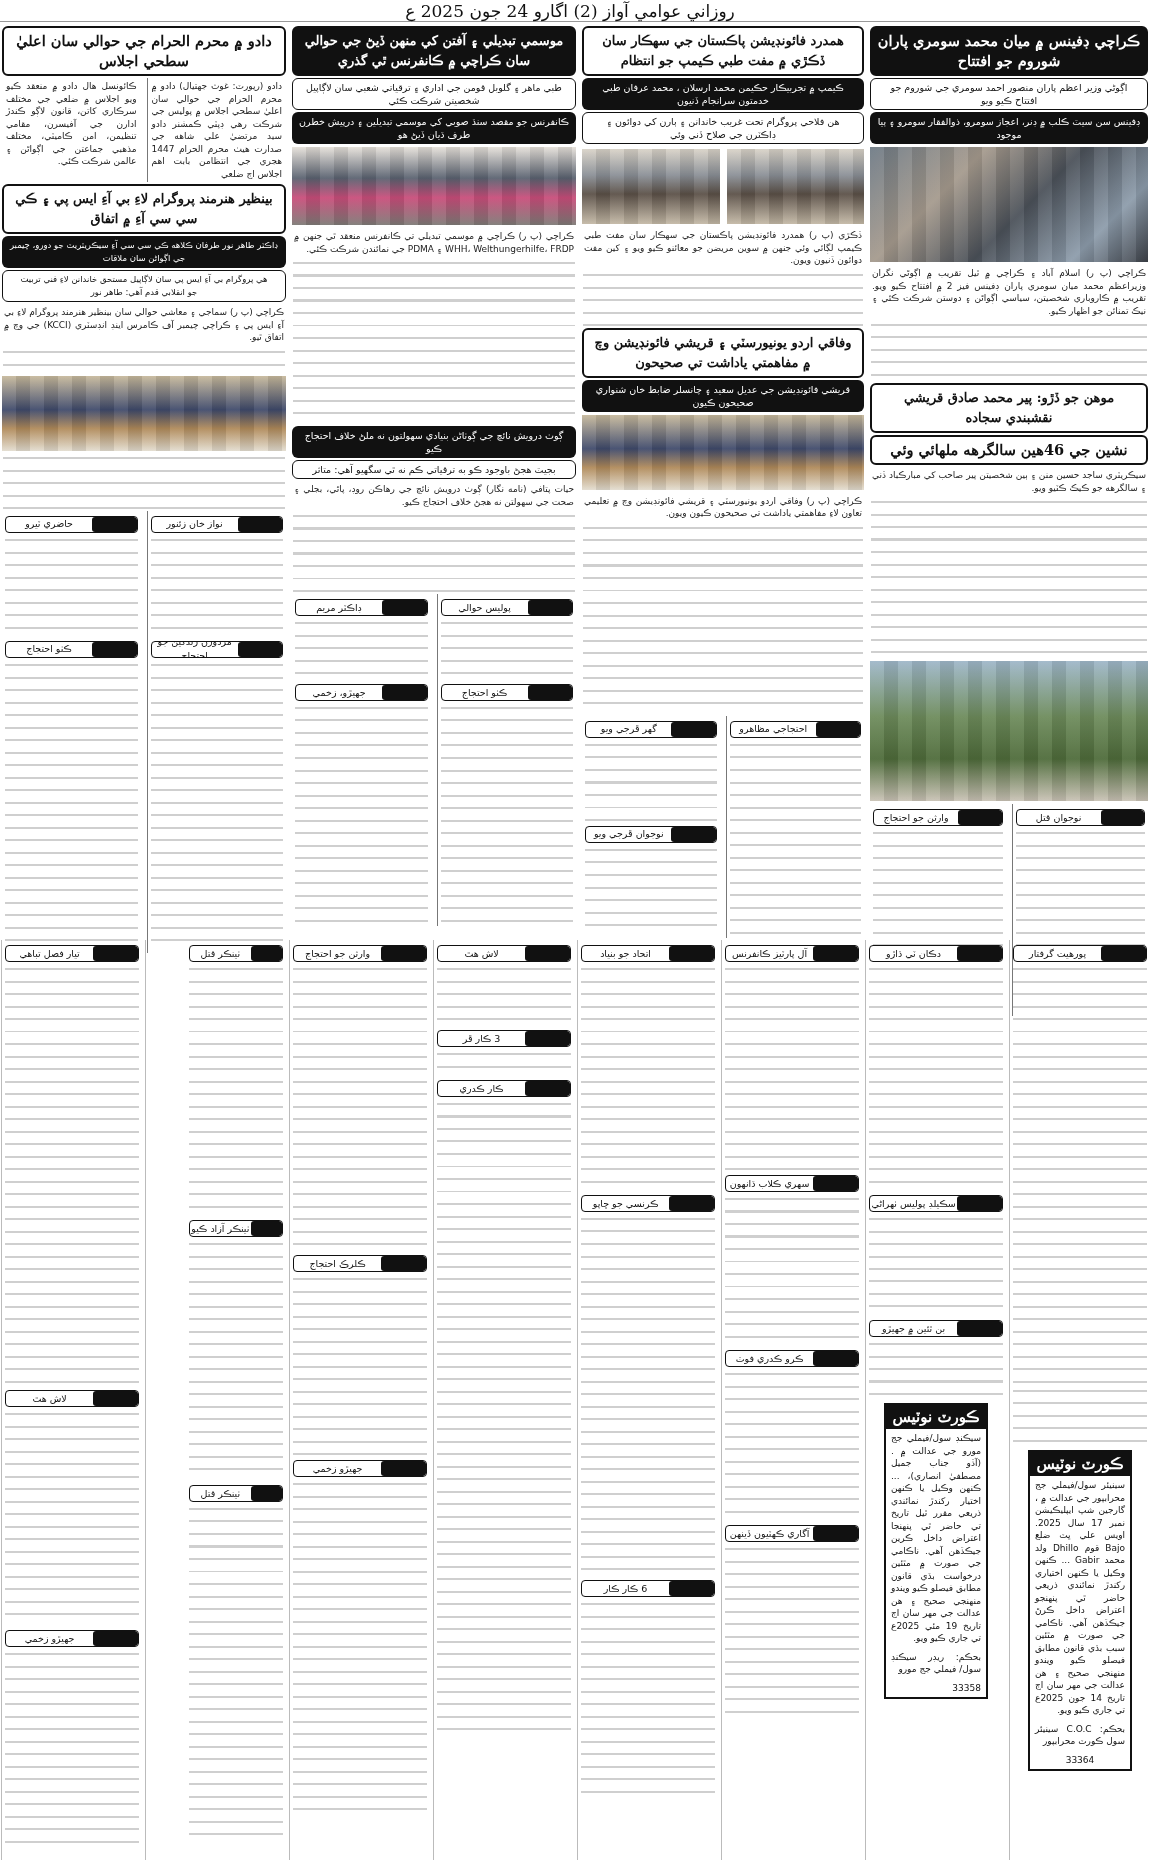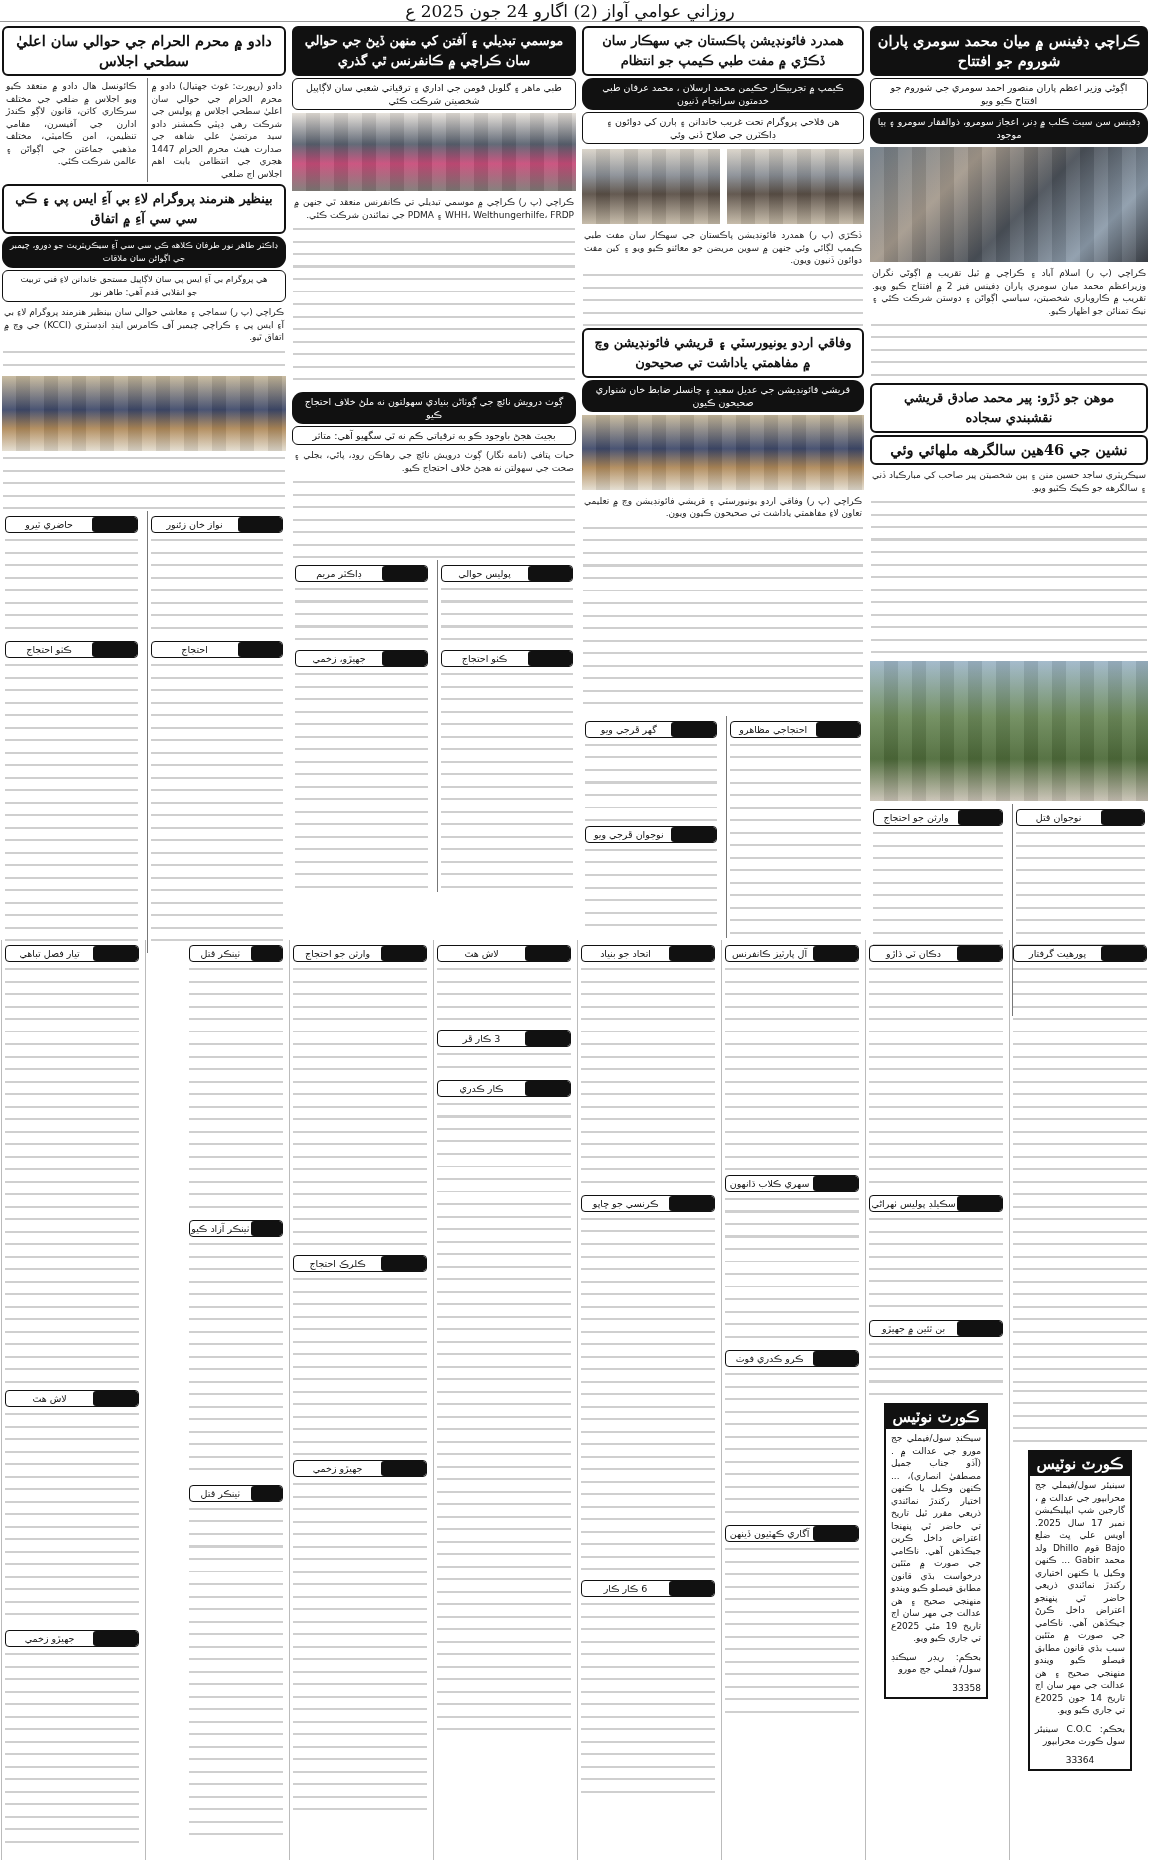--- a/index.html
+++ b/index.html
@@ -22,21 +22,21 @@
     border: 2px solid #111; border-radius: 6px; background: #fff;
     text-align: center; font-family: "DejaVu Serif", serif; font-weight: bold;
     font-size: 14.5px; padding: 3px 8px; margin: 2px 2px 2px 2px; line-height: 20px;
   }
   .headline-dark {
     background: #111; color: #fff; border: 2px solid #111; border-radius: 6px;
     text-align: center; font-family: "DejaVu Serif", serif; font-weight: bold;
     font-size: 14.5px; padding: 3px 4px; margin: 2px; line-height: 20px;
   }
   .sub-dark {
-    background: #111; color: #fff; border-radius: 11px; text-align: center;
+    background: #111; color: #fff; border-radius: 6px; text-align: center;
     font-size: 9.5px; padding: 3px 4px; margin: 2px; line-height: 13px;
   }
   .sub-light {
     border: 1.5px solid #111; border-radius: 6px; background: #fff; text-align: center;
     font-size: 9.5px; padding: 2px 12px; margin: 2px; line-height: 13px;
   }
   .photo {
     margin: 3px 2px; background: linear-gradient(135deg,#6f7b86 0%,#a59a8d 30%,#4b5159 55%,#8d9cab 80%,#3d4148 100%);
     position: relative; overflow: hidden;
   }
@@ -50,21 +50,21 @@
   .photo.pink { background: linear-gradient(180deg,#e6e1da 0%,#5a6270 40%,#c94d7a 65%,#7e7a76 100%); }
 
   .body-text {
     font-size: 9px; line-height: 12.5px; text-align: justify; padding: 2px 4px; color: #222;
   }
   .two-col { display: flex; gap: 6px; padding: 0 2px; }
   .two-col > div { flex: 1; border-left: 1px solid #777; }
   .two-col > div:last-child { border-left: none; }
 
   .tag {
-    display: flex; align-items: flex-end; border: 1.5px solid #111; border-radius: 4px;
+    display: flex; align-items: center; border: 1.5px solid #111; border-radius: 4px;
     height: 17px; margin: 5px 3px 3px 3px; overflow: hidden; background: #fff;
   }
   .tag .tag-label { flex: 1; text-align: center; font-size: 9.5px; line-height: 14px; }
   .tag .tag-block { width: 34%; height: 100%; background: #111; border-radius: 3px; }
 
   .notice {
     border: 2px solid #111; margin: 3px 18px;
   }
   .notice-title {
     background: #111; color: #fff; text-align: center; font-family: "DejaVu Serif", serif;
@@ -155,20 +155,21 @@
         </div>
       <div class="filler-short" style="height:90px;"></div>
     </div>
   </div>
 </div>
 
 <div class="col col-3">
   <div>
     <div class="headline-dark" style="font-size:13px;">موسمي تبديلي ۽ آفتن کي منهن ڏيڻ جي حوالي سان ڪراچي ۾ ڪانفرنس ٿي گذري</div>
     <div class="sub-light">طبي ماهر ۽ گلوبل قومن جي اداري ۽ ترقياتي شعبي سان لاڳاپيل شخصيتن شرڪت ڪئي</div>
+    <div class="sub-dark">ڪانفرنس جو مقصد سنڌ صوبي کي موسمي تبديلين ۽ درپيش خطرن طرف ڌيان ڏيڻ هو</div>
     <div class="photo pink" style="height:78px;"></div>
     <div class="body-text">ڪراچي (پ ر) ڪراچي ۾ موسمي تبديلي تي ڪانفرنس منعقد ٿي جنهن ۾ WHH، Welthungerhilfe، FRDP ۽ PDMA جي نمائندن شرڪت ڪئي.</div>
     <div class="filler-short" style="height:165px;"></div>
   </div>
   <div>
     <div class="sub-dark">ڳوٺ درويش نائچ جي ڳوٺاڻن بنيادي سهولتون نه ملڻ خلاف احتجاج ڪيو</div>
     <div class="sub-light">بجيٽ هجڻ باوجود ڪو به ترقياتي ڪم نه ٿي سگهيو آهي: متاثر</div>
     <div class="body-text">حيات پتافي (نامه نگار) ڳوٺ درويش نائچ جي رهاڪن روڊ، پاڻي، بجلي ۽ صحت جي سهولتن نه هجڻ خلاف احتجاج ڪيو.</div>
     <div class="filler-short" style="height:80px;"></div>
   </div>

